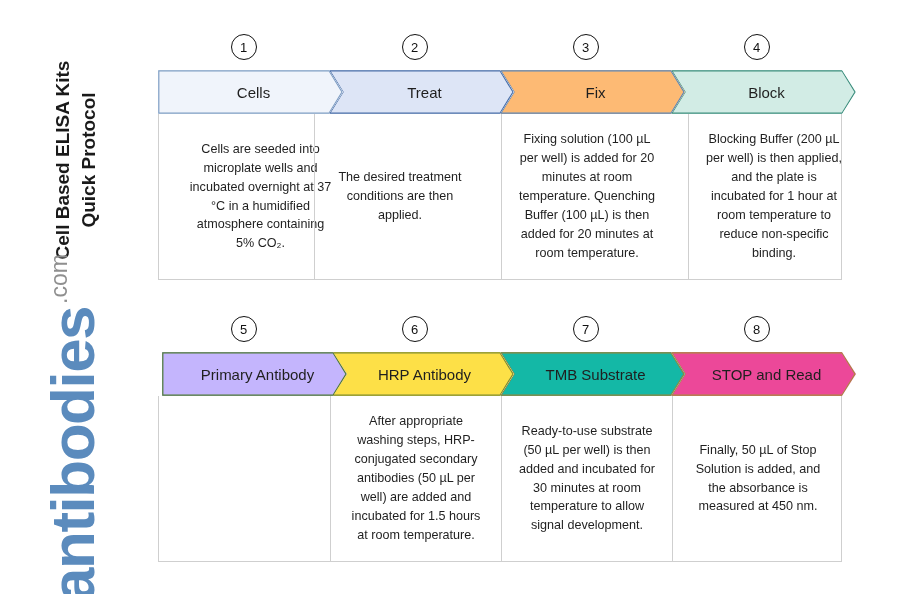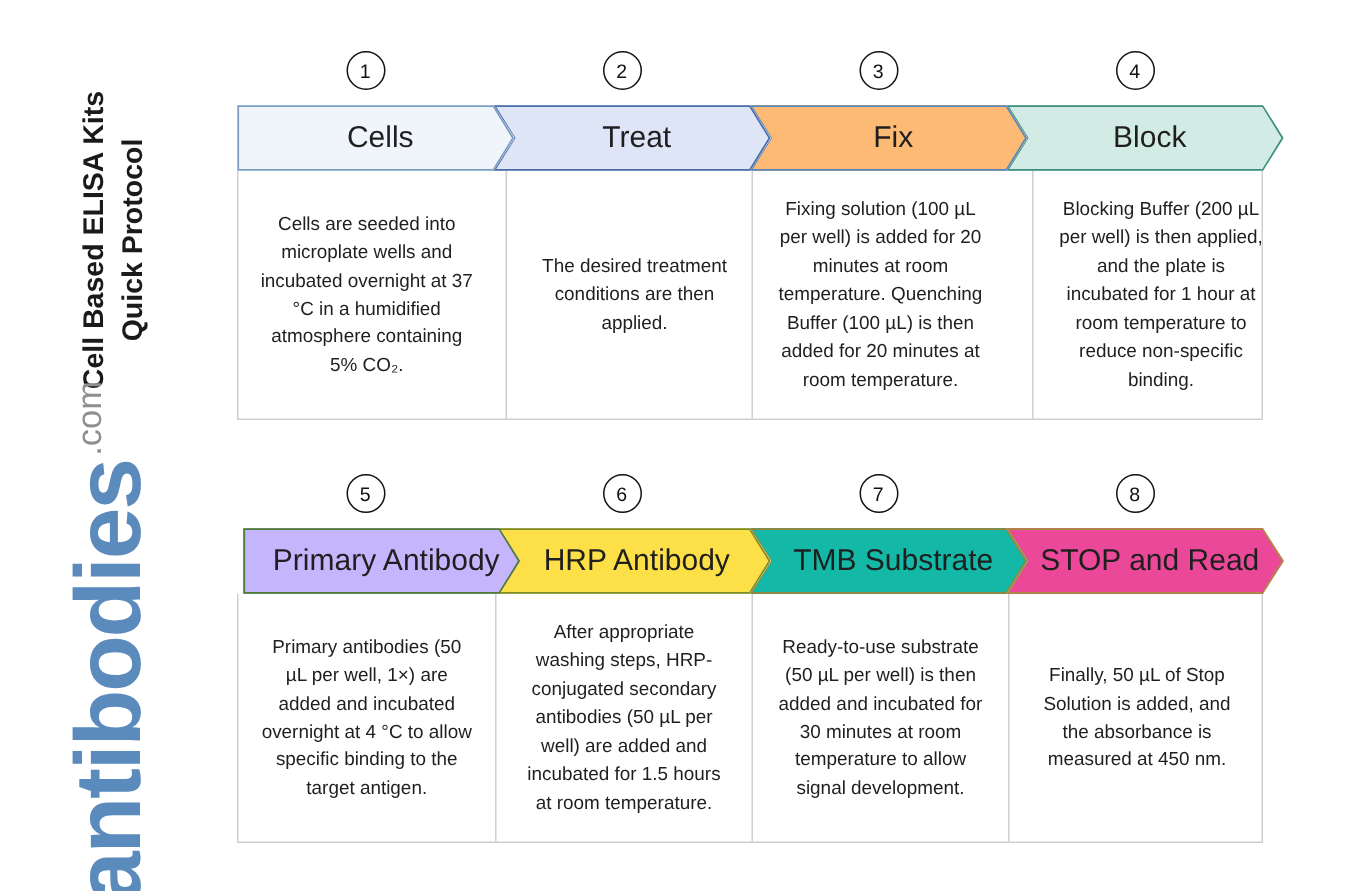--- a/index.html
+++ b/index.html
@@ -105,21 +105,21 @@
     height: 44px;
   }
   .chev {
     position: absolute;
     top: 0;
     height: 44px;
     box-sizing: border-box;
     display: flex;
     align-items: center;
     justify-content: center;
-    font-size: 20px;
+    font-size: 15px;
     color: #1f1f1f;
   }
   .chev span { position: relative; z-index: 2; padding-left: 6px; }
 
   
   .chev.start {
     clip-path: polygon(0 0, calc(100% - 14px) 0, 100% 50%, calc(100% - 14px) 100%, 0 100%);
   }
   .chev.mid {
     clip-path: polygon(0 0, calc(100% - 14px) 0, 100% 50%, calc(100% - 14px) 100%, 0 100%, 14px 50%);
@@ -200,24 +200,24 @@
           </svg>
         </div>
         <div class="chev end" style="left: 513px; width: 185px; background: rgb(210, 236, 229); z-index: 1; filter: drop-shadow(rgb(63, 143, 127) 0px 0px 0px); outline: none;">
           <span>Block</span>
           <svg width="185" height="44" style="position: absolute; left: 0px; top: 0px; pointer-events: none;">
             <path d="M0.8,0.8 L171,0.8 L184,22 L171,43.2 L0.8,43.2 L14,22 Z" fill="none" stroke="#3f8f7f" stroke-width="1.2"></path>
           </svg>
         </div>
       </div>
       <div class="desc-strip">
-        <div class="desc-cell" style="left: 0px; width: 171px;">
+        <div class="desc-cell" style="left: 16px; width: 171px;">
           <div class="desc-text">Cells are seeded into microplate wells and incubated overnight at 37 °C in a humidified atmosphere containing 5% CO₂.</div>
         </div>
-        <div class="desc-cell" style="left: 178px; width: 171px; border-left: 1px solid rgb(207, 207, 207);">
+        <div class="desc-cell" style="left: 155px; width: 171px; border-left: 1px solid rgb(207, 207, 207);">
           <div class="desc-text">The desired treatment conditions are then applied.</div>
         </div>
         <div class="desc-cell" style="left: 342px; width: 171px; border-left: 1px solid rgb(207, 207, 207);">
           <div class="desc-text">Fixing solution (100 µL per well) is added for 20 minutes at room temperature. Quenching Buffer (100 µL) is then added for 20 minutes at room temperature.</div>
         </div>
         <div class="desc-cell" style="left: 513px; width: 171px; border-left: 1px solid rgb(207, 207, 207); margin-left: 16px;">
           <div class="desc-text">Blocking Buffer (200 µL per well) is then applied, and the plate is incubated for 1 hour at room temperature to reduce non-specific binding.</div>
         </div>
       </div>
     </div>
@@ -248,23 +248,20 @@
           </svg>
         </div>
         <div class="chev end" style="left: 513px; width: 185px; background: #ec4899; z-index: 1; filter: drop-shadow(rgb(169, 140, 62) 0px 0px 0px); outline: none;">
           <span>STOP and Read</span>
           <svg width="185" height="44" style="position: absolute; left: 0px; top: 0px; pointer-events: none;">
             <path d="M0.8,0.8 L171,0.8 L184,22 L171,43.2 L0.8,43.2 L14,22 Z" fill="none" stroke="#a98c3e" stroke-width="1.2"></path>
           </svg>
         </div>
       </div>
       <div class="desc-strip">
-        <div class="desc-cell" style="left: 0px; width: 171px;">
-          <div class="desc-text">Primary antibodies (50 µL per well, 1×) are added and incubated overnight at 4 °C to allow specific binding to the target antigen.</div>
-        </div>
         <div class="desc-cell" style="left: 171px; width: 171px; border-left: 1px solid rgb(207, 207, 207);">
           <div class="desc-text">After appropriate washing steps, HRP-conjugated secondary antibodies (50 µL per well) are added and incubated for 1.5 hours at room temperature.</div>
         </div>
         <div class="desc-cell" style="left: 342px; width: 171px; border-left: 1px solid rgb(207, 207, 207);">
           <div class="desc-text">Ready-to-use substrate (50 µL per well) is then added and incubated for 30 minutes at room temperature to allow signal development.</div>
         </div>
         <div class="desc-cell" style="left: 513px; width: 171px; border-left: 1px solid rgb(207, 207, 207);">
           <div class="desc-text">Finally, 50 µL of Stop Solution is added, and the absorbance is measured at 450 nm.</div>
         </div>
       </div>

